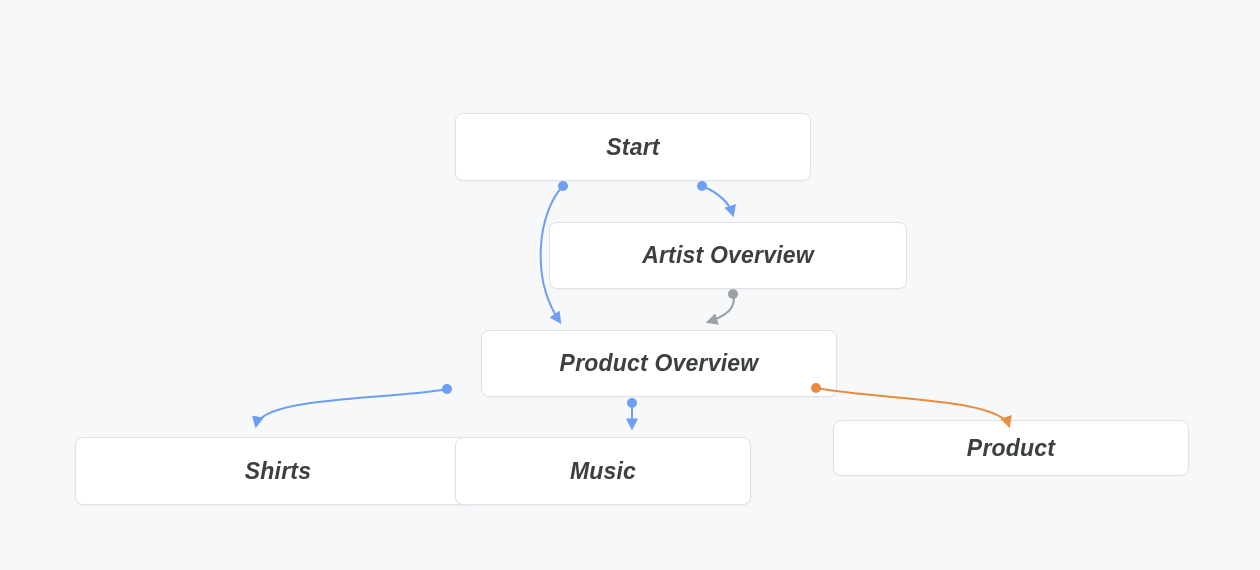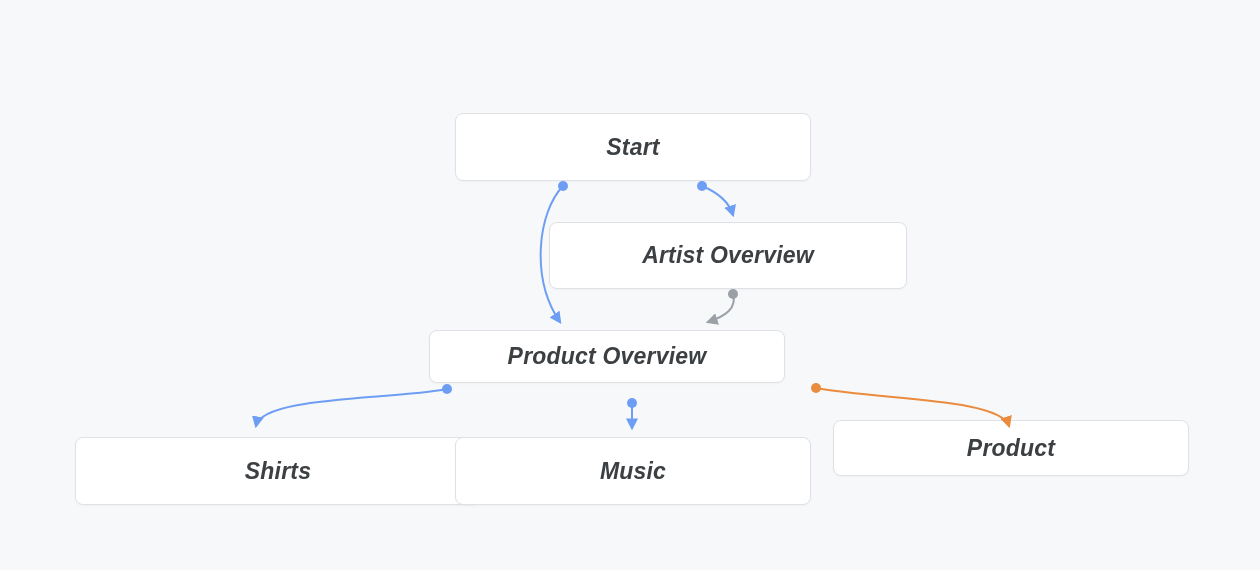--- a/index.html
+++ b/index.html
@@ -28,23 +28,23 @@
     font-style: italic;
   }
   .node-label {
     font-size: 23px;
     font-weight: 600;
     letter-spacing: 0.2px;
     color: #3c4043;
   }
   #node-start            { left: 455px; top: 113px; width: 356px; height: 68px; }
   #node-artist-overview  { left: 549px; top: 222px; width: 358px; height: 67px; }
-  #node-product-overview { left: 429px; top: 330px; width: 356px; height: 53px; }
+  #node-product-overview { left: 481px; top: 330px; width: 356px; height: 67px; }
   #node-shirts           { left: 75px;  top: 437px; width: 406px; height: 68px; }
-  #node-music            { left: 455px; top: 437px; width: 356px; height: 68px; }
+  #node-music            { left: 455px; top: 437px; width: 296px; height: 68px; }
   #node-product          { left: 833px; top: 420px; width: 356px; height: 56px; }
   .edges-layer {
     position: absolute;
     left: 0; top: 0;
     width: 1260px;
     height: 570px;
     pointer-events: none;
     z-index: 2;
   }
   .edges-layer path.edge { pointer-events: visibleStroke; cursor: pointer; }

